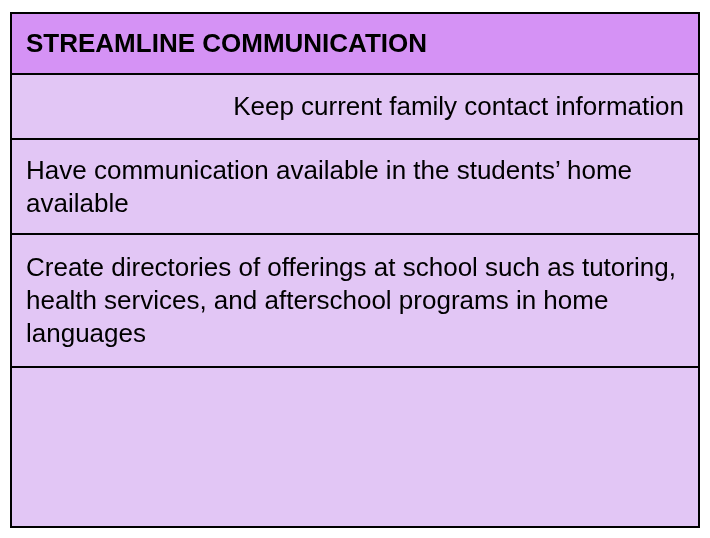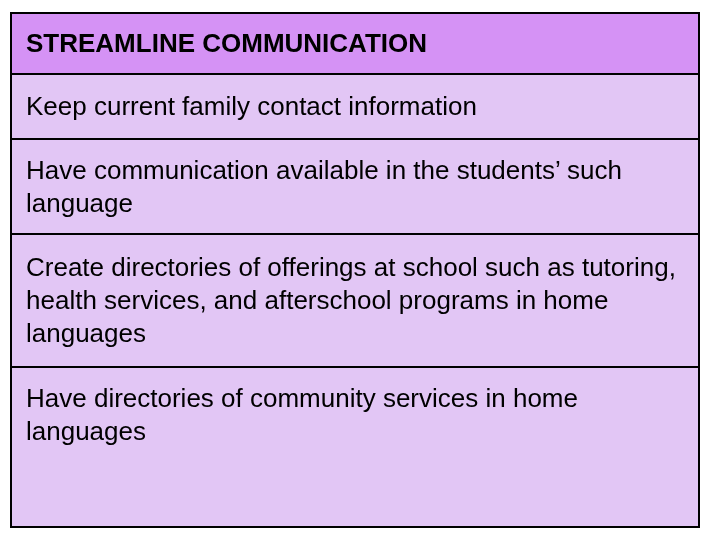--- a/index.html
+++ b/index.html
@@ -29,38 +29,35 @@
     border-bottom: 2px solid var(--border, #000000);
     background: var(--row_bg, #e2c6f5);
     font-size: 26px;
     line-height: 33px;
   }
   .row-header {
     height: 61px;
     background: var(--header_bg, #d592f5);
     font-weight: bold;
   }
-  .row-1, .row-2 { height: 65px; }
+  .row-1, .row-2 { height: 65px; justify-content: flex-end; }
   .row-3 { height: 95px; }
   .row-4 { height: 133px; align-items: center; }
   .row-5 { height: 93px; border-bottom: none; }
   .cell-text { display: inline-block; }
 </style>
 </head>
 <body>
 
 <div class="table">
   <div class="row row-header">
     <span class="cell-text">STREAMLINE COMMUNICATION</span>
   </div>
   <div class="row row-1">
     <span class="cell-text">Keep current family contact information</span>
   </div>
   <div class="row row-3">
-    <span class="cell-text">Have communication available in the students’ such language</span>
+    <span class="cell-text">Have communication available in the students’ home available</span>
   </div>
   <div class="row row-4">
     <span class="cell-text">Create directories of offerings at school such as tutoring, health services, and afterschool programs in home languages</span>
   </div>
-  <div class="row row-5">
-    <span class="cell-text">Have directories of community services in home languages</span>
-  </div>
 </div>
 
 </body></html>

